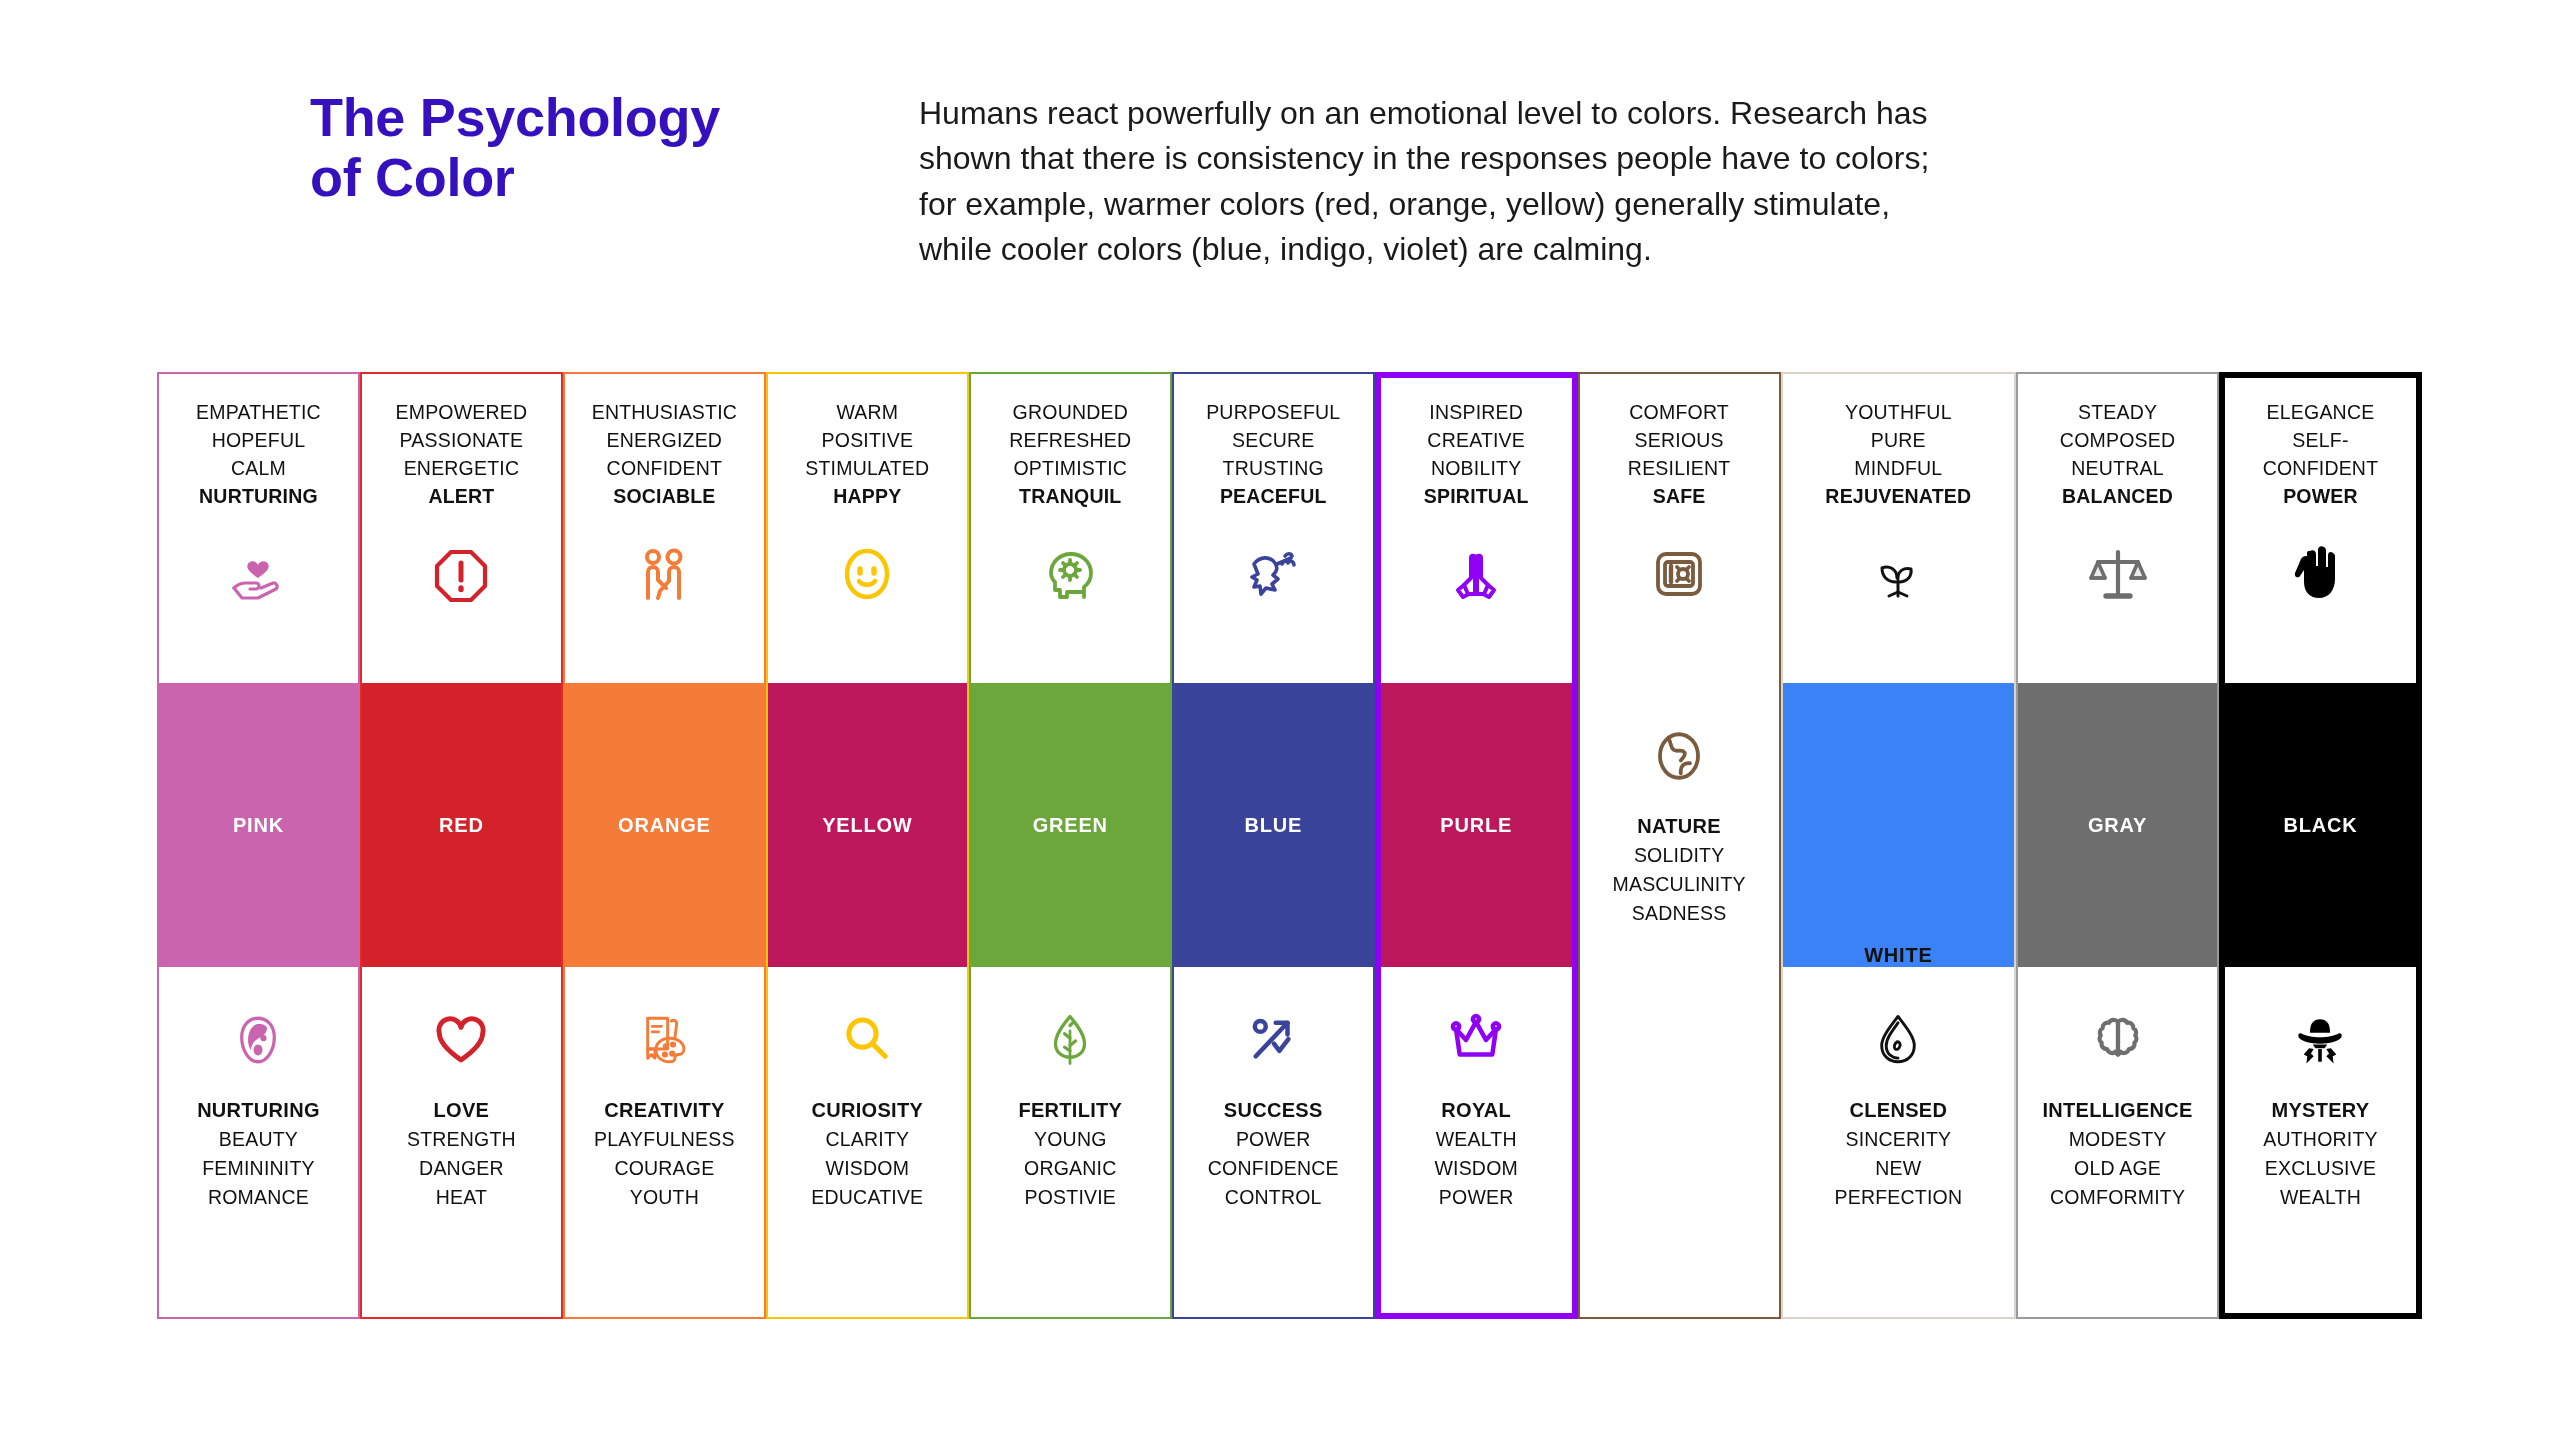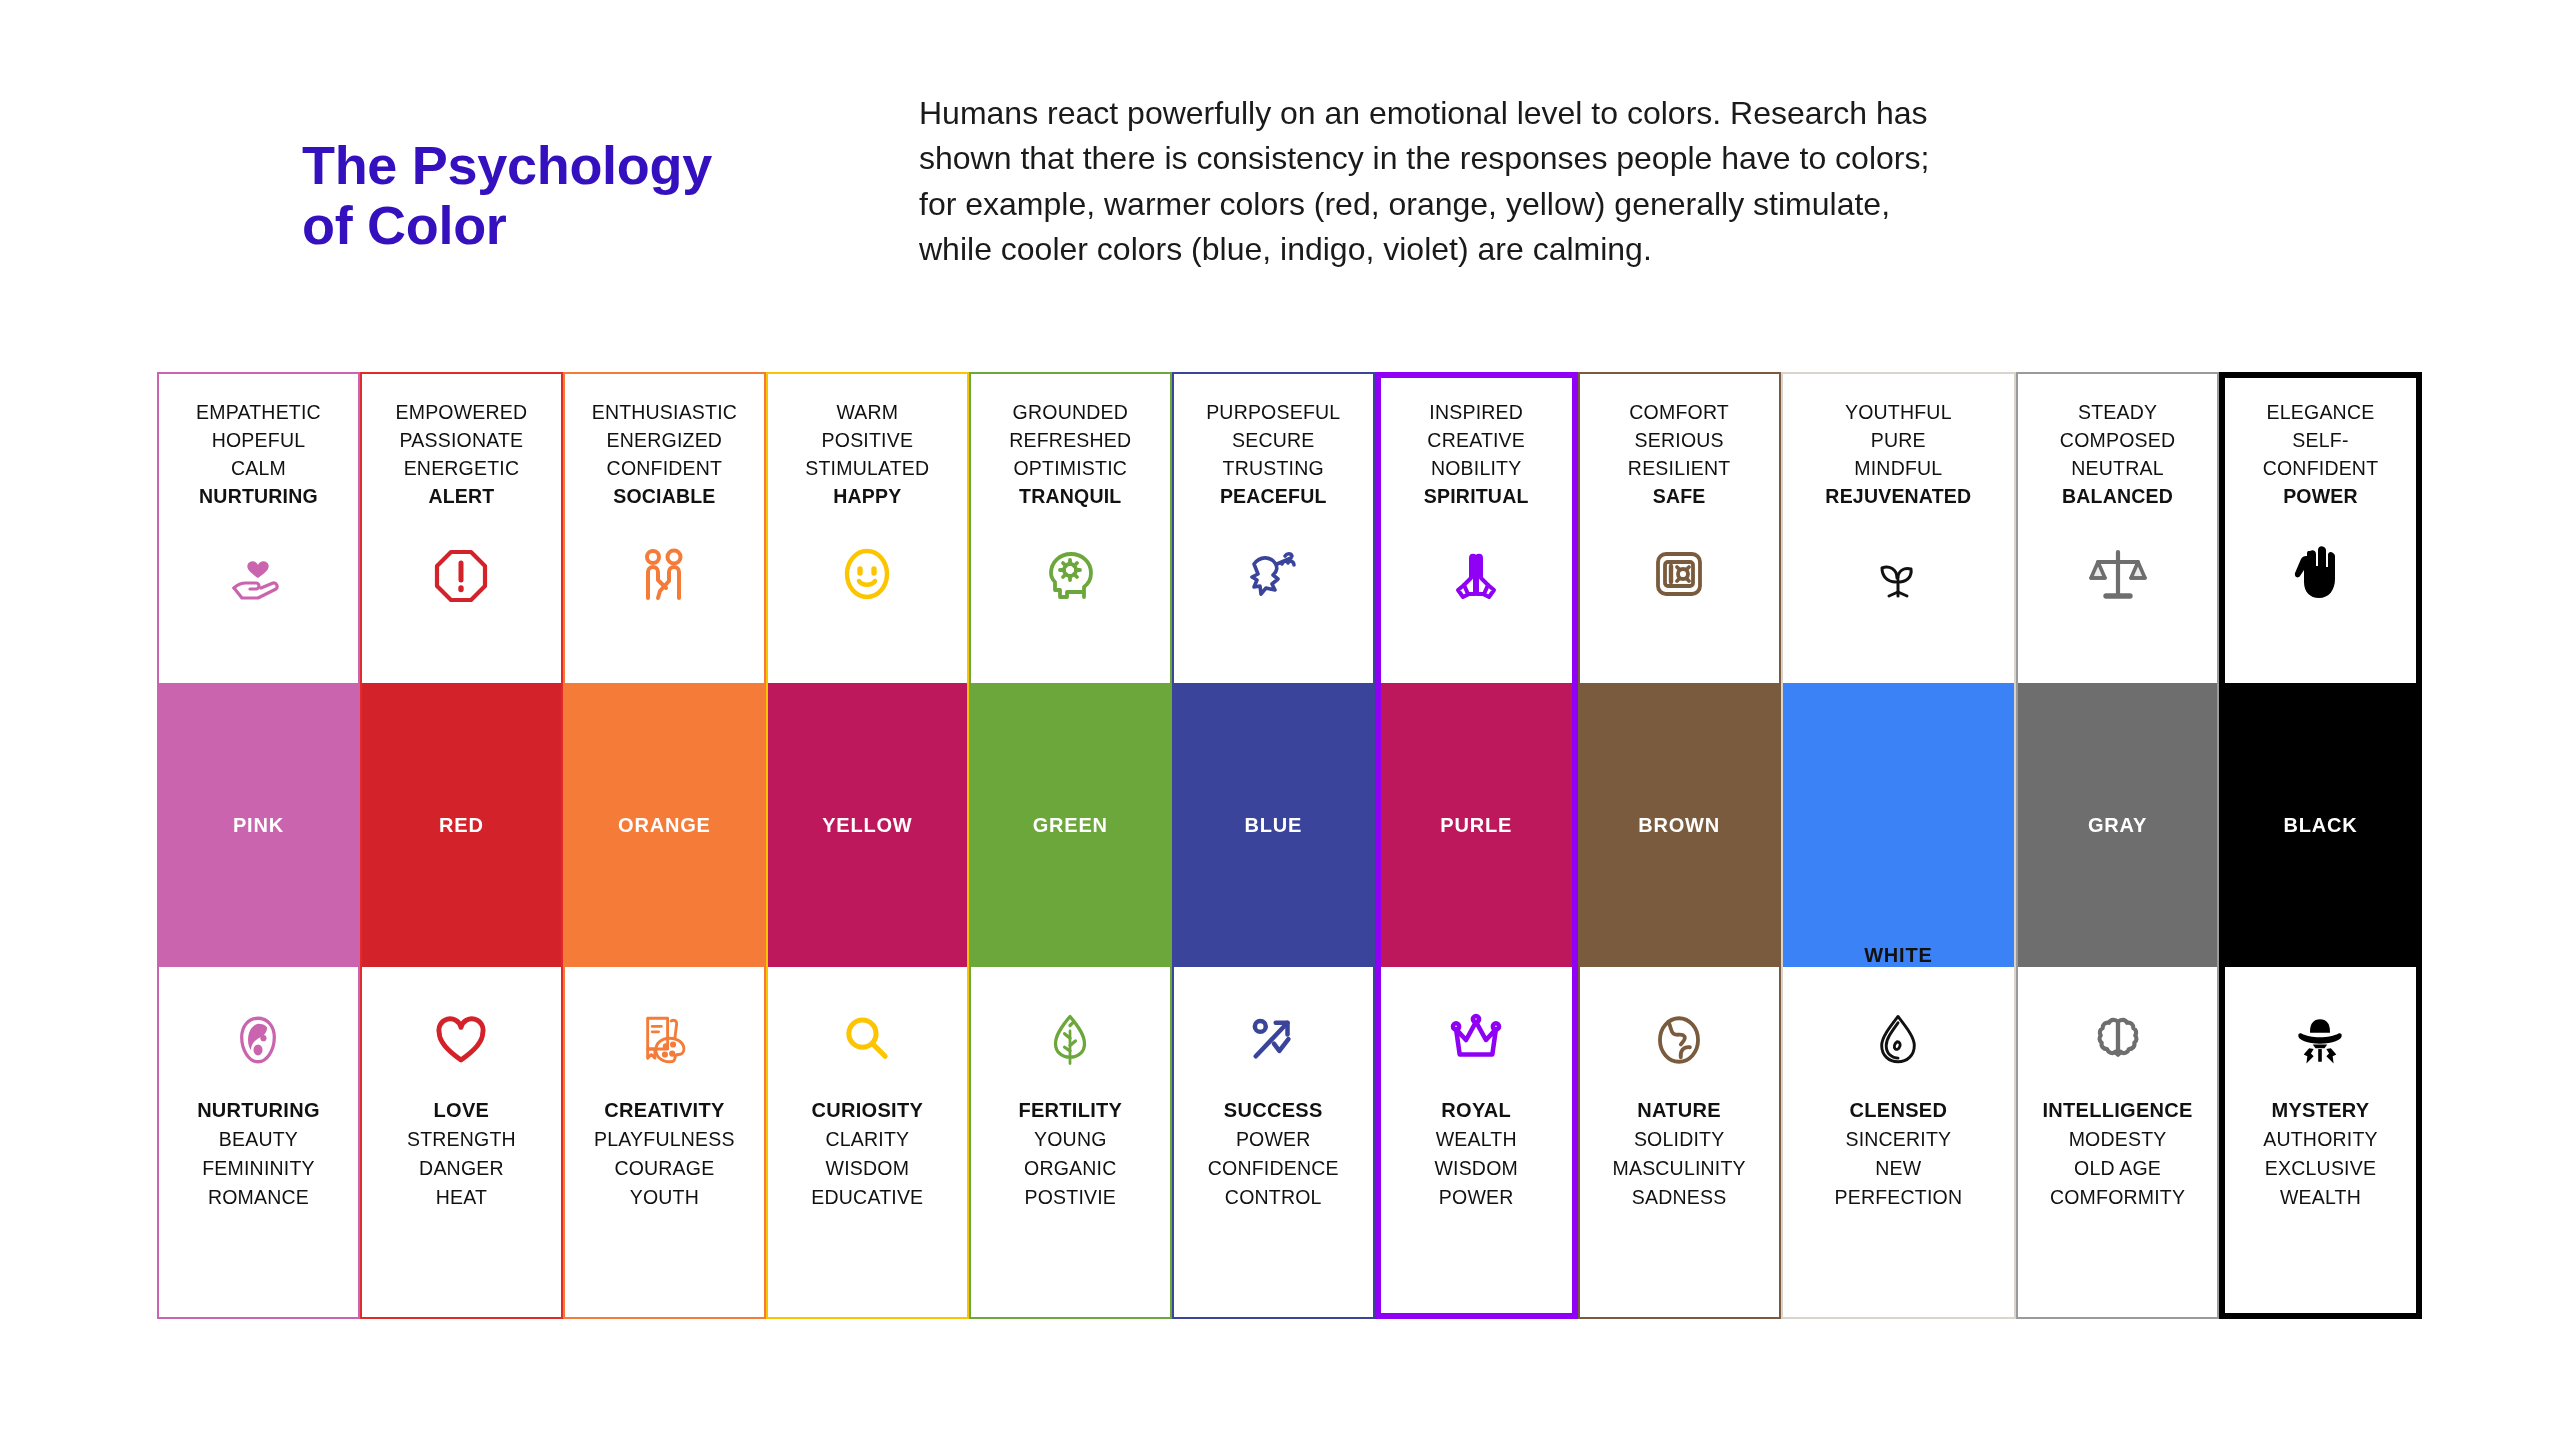--- a/index.html
+++ b/index.html
@@ -9,23 +9,23 @@
     background:#ffffff;
     font-family:"Liberation Sans", sans-serif;
     -webkit-font-smoothing:antialiased;
     overflow:hidden;
   }
   .page{position:relative;width:2576px;height:1449px;}
 
   
   .header{position:absolute;left:0;top:0;width:2576px;height:288px;}
   .title{
-    position:absolute;left:302px;top:87px;width:550px;
+    position:absolute;left:310px;top:87px;width:550px;
     font-size:54px;line-height:1.12;font-weight:bold;
-    color:#3510BE;letter-spacing:-0.3px;margin-top:48px;
+    color:#3510BE;letter-spacing:-0.3px;
   }
   .intro{
     position:absolute;left:919px;top:91px;width:1047px;
     font-size:32px;line-height:1.42;color:#1a1a1a;font-weight:400;
   }
 
   
   .grid{
     position:absolute;left:157px;top:372px;
     width:2265px;height:947px;
@@ -350,23 +350,20 @@
           <div class="icon-wrap">
             <svg width="64" height="64" viewBox="0 0 64 64" fill="none" stroke="#7A5B3E" stroke-width="3.8" stroke-linecap="round" stroke-linejoin="round">
               <rect x="11" y="12" width="42" height="40" rx="8"></rect>
               <rect x="18" y="20" width="28" height="24" rx="3"></rect>
               <path d="M24 24v16" stroke-width="4.4"></path>
               <circle cx="36" cy="32" r="5"></circle>
               <path d="M32 27l-2-2M40 27l2-2M32 37l-2 2M40 37l2 2"></path>
             </svg>
           </div>
         </div>
-        <div class="cell cell-swatch" style="background: rgb(122, 91, 62);">
-          <div class="swatch-label" style="color: rgb(255, 255, 255);">BROWN</div>
-        </div>
         <div class="cell cell-bottom">
           <div class="icon-wrap-bottom">
             <svg width="58" height="58" viewBox="0 0 64 64" fill="none" stroke="#7A5B3E" stroke-width="4.2" stroke-linecap="round" stroke-linejoin="round">
               <ellipse cx="32" cy="32" rx="21" ry="24"></ellipse>
               <path d="M20 12c4 6 2 10 6 13 4 3 9-1 12 3 2 3-2 6-4 9"></path>
               <path d="M44 40c-7-1-11 4-10 11"></path>
             </svg>
           </div>
           <div class="kw-main">NATURE</div>
           <div class="kw">SOLIDITY</div>

